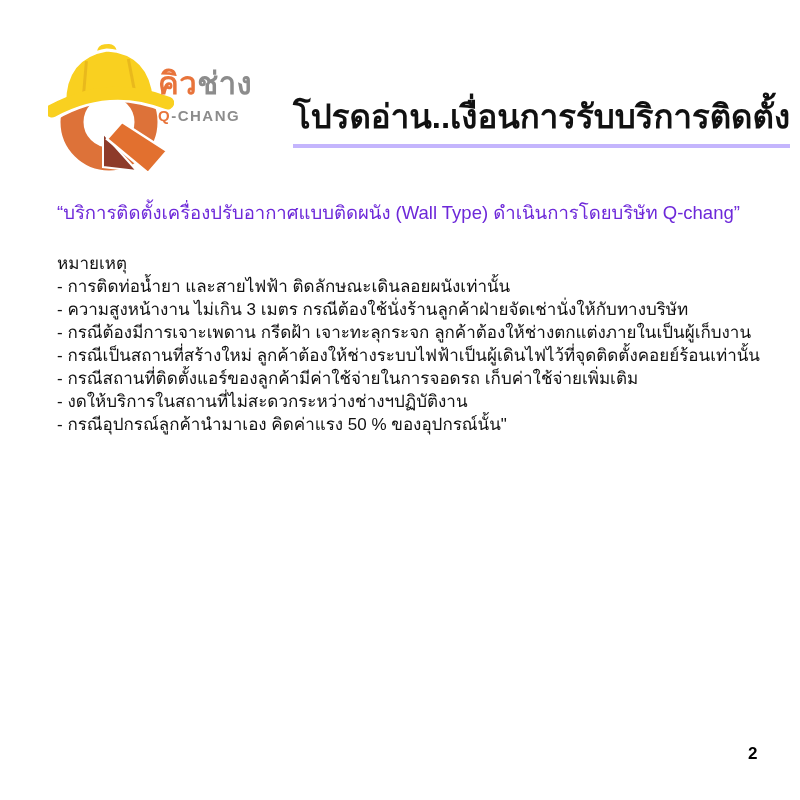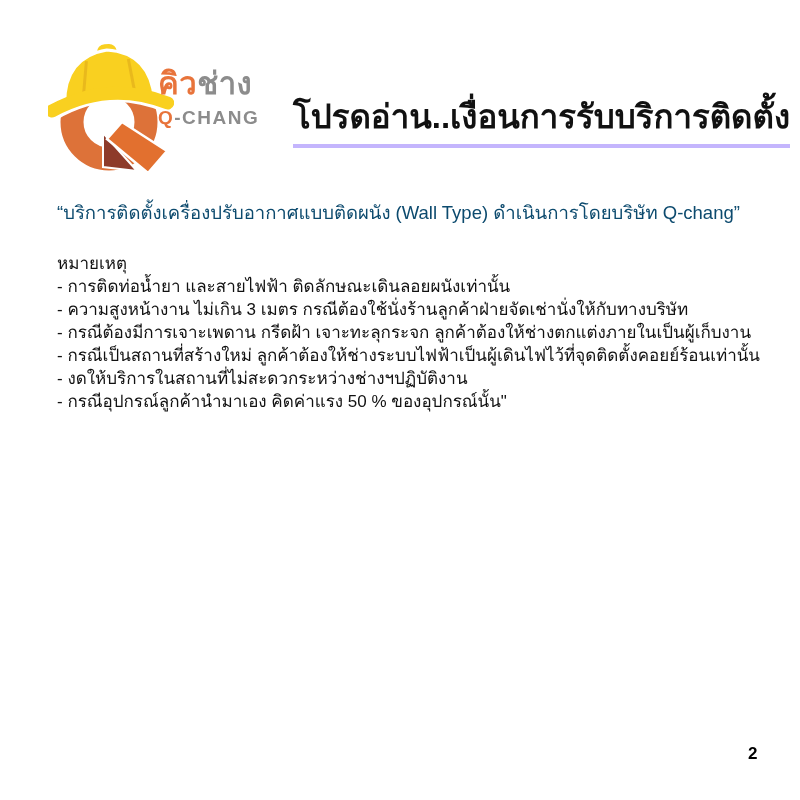--- a/index.html
+++ b/index.html
@@ -12,41 +12,41 @@
   }
   .page { position: relative; width: 800px; height: 800px; background: #ffffff; }
 
   
   .logo-svg { position: absolute; left: 48px; top: 36px; width: 126px; height: 138px; }
 
   .brand { position: absolute; left: 158px; top: 68px; line-height: 1; }
   .brand-thai { font-size: 31px; font-weight: 700; letter-spacing: 0.5px; }
   .brand-thai .orange { color: #E8743B; }
   .brand-thai .gray { color: #8C8C8C; }
-  .brand-latin { margin-top: 9px; font-size: 19px; font-weight: 800; letter-spacing: 1.5px; }
+  .brand-latin { margin-top: 9px; font-size: 15px; font-weight: 800; letter-spacing: 1.5px; }
   .brand-latin .orange { color: #E8743B; }
   .brand-latin .gray { color: #8C8C8C; }
 
   .doc-title {
     position: absolute; left: 293px; top: 95px;
     margin: 0;
     font-size: 33px; font-weight: 700; color: #111111;
     line-height: 1.35;
     border-bottom: 4px solid #c4b5fd;
     padding-bottom: 4px;
     white-space: nowrap;
   }
 
   
   .content { position: absolute; left: 57px; top: 198px; width: 712px; }
   .quote {
     margin: 0 0 24px 0;
     font-size: 18.5px; font-weight: 500;
     line-height: 30px;
-    color: #0c4a6e;
+    color: #6d28d9;
   }
   .note-heading { margin: 0; font-size: 17px; line-height: 23px; color: #111111; }
   .note-list { margin: 0; }
   .note-item { font-size: 17px; line-height: 23px; color: #111111; white-space: nowrap; }
 
   
   .page-number {
     position: absolute; left: 748px; top: 744px;
     font-size: 17px; font-weight: 700; color: #000000;
   }
@@ -86,20 +86,21 @@
   <h1 class="doc-title">โปรดอ่าน..เงื่อนการรับบริการติดตั้ง</h1>
 
   <div class="content">
     <p class="quote">“บริการติดตั้งเครื่องปรับอากาศแบบติดผนัง (Wall Type) ดำเนินการโดยบริษัท Q-chang”</p>
     <p class="note-heading">หมายเหตุ</p>
     <div class="note-list">
       <div class="note-item">- การติดท่อน้ำยา และสายไฟฟ้า ติดลักษณะเดินลอยผนังเท่านั้น</div>
       <div class="note-item">- ความสูงหน้างาน ไม่เกิน 3 เมตร กรณีต้องใช้นั่งร้านลูกค้าฝ่ายจัดเช่านั่งให้กับทางบริษัท</div>
       <div class="note-item">- กรณีต้องมีการเจาะเพดาน กรีดฝ้า เจาะทะลุกระจก ลูกค้าต้องให้ช่างตกแต่งภายในเป็นผู้เก็บงาน</div>
       <div class="note-item">- กรณีเป็นสถานที่สร้างใหม่ ลูกค้าต้องให้ช่างระบบไฟฟ้าเป็นผู้เดินไฟไว้ที่จุดติดตั้งคอยย์ร้อนเท่านั้น</div>
+      <div class="note-item">- กรณีสถานที่ติดตั้งแอร์ของลูกค้ามีค่าใช้จ่ายในการจอดรถ เก็บค่าใช้จ่ายเพิ่มเติม</div>
       <div class="note-item">- งดให้บริการในสถานที่ไม่สะดวกระหว่างช่างฯปฏิบัติงาน</div>
       <div class="note-item">- กรณีอุปกรณ์ลูกค้านำมาเอง คิดค่าแรง 50 % ของอุปกรณ์นั้น"</div>
     </div>
   </div>
 
   <div class="page-number">2</div>
 
 </div>
 
 </body></html>

